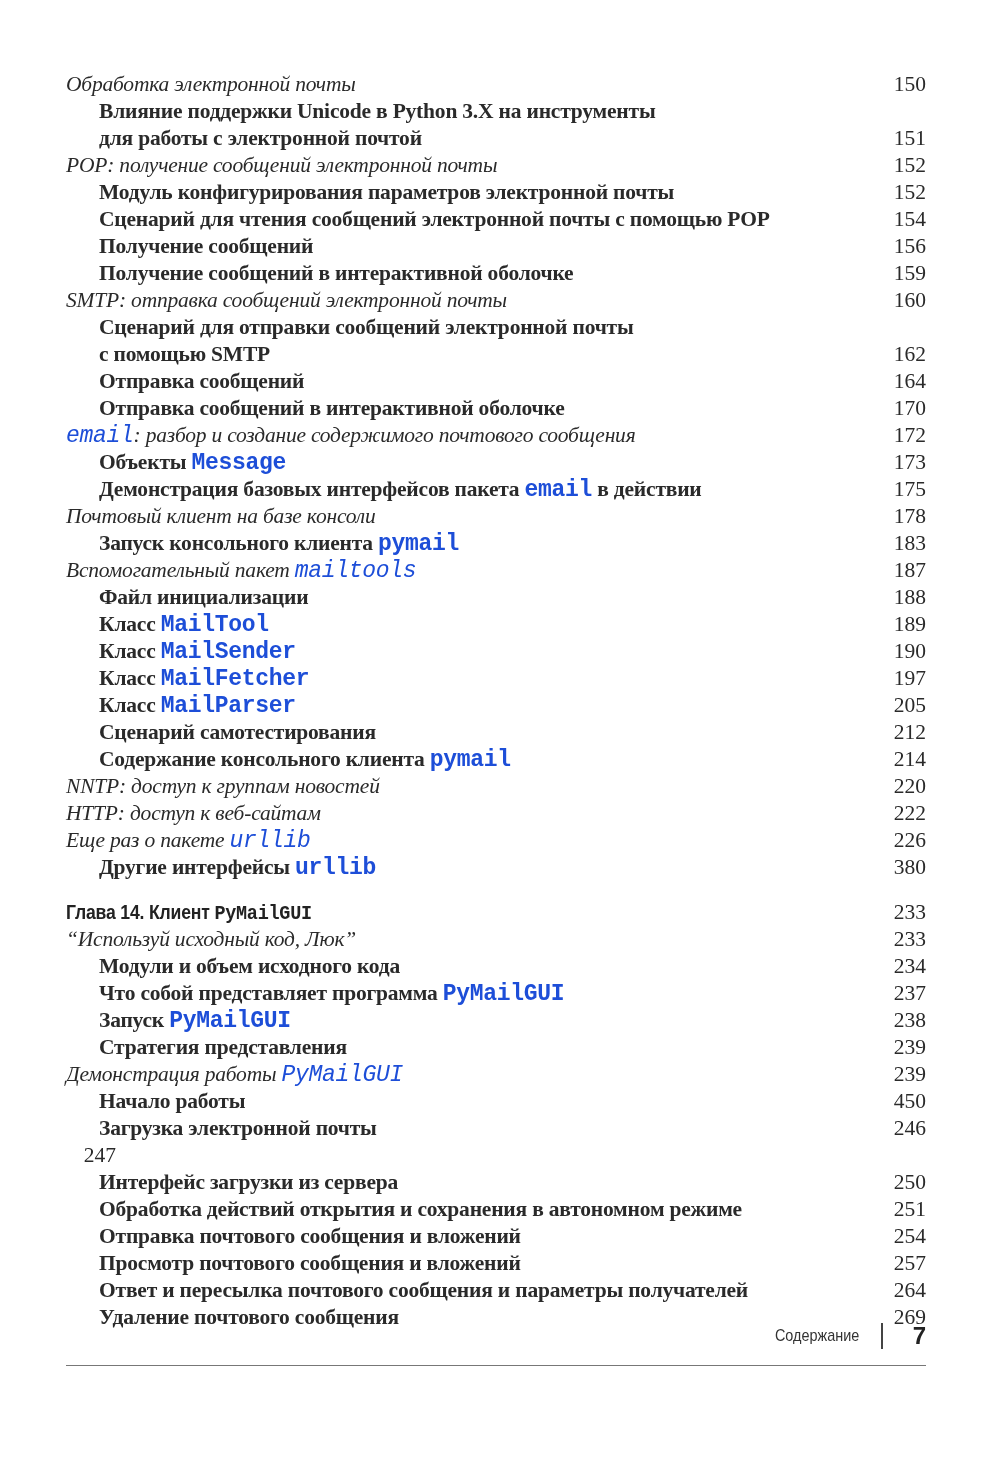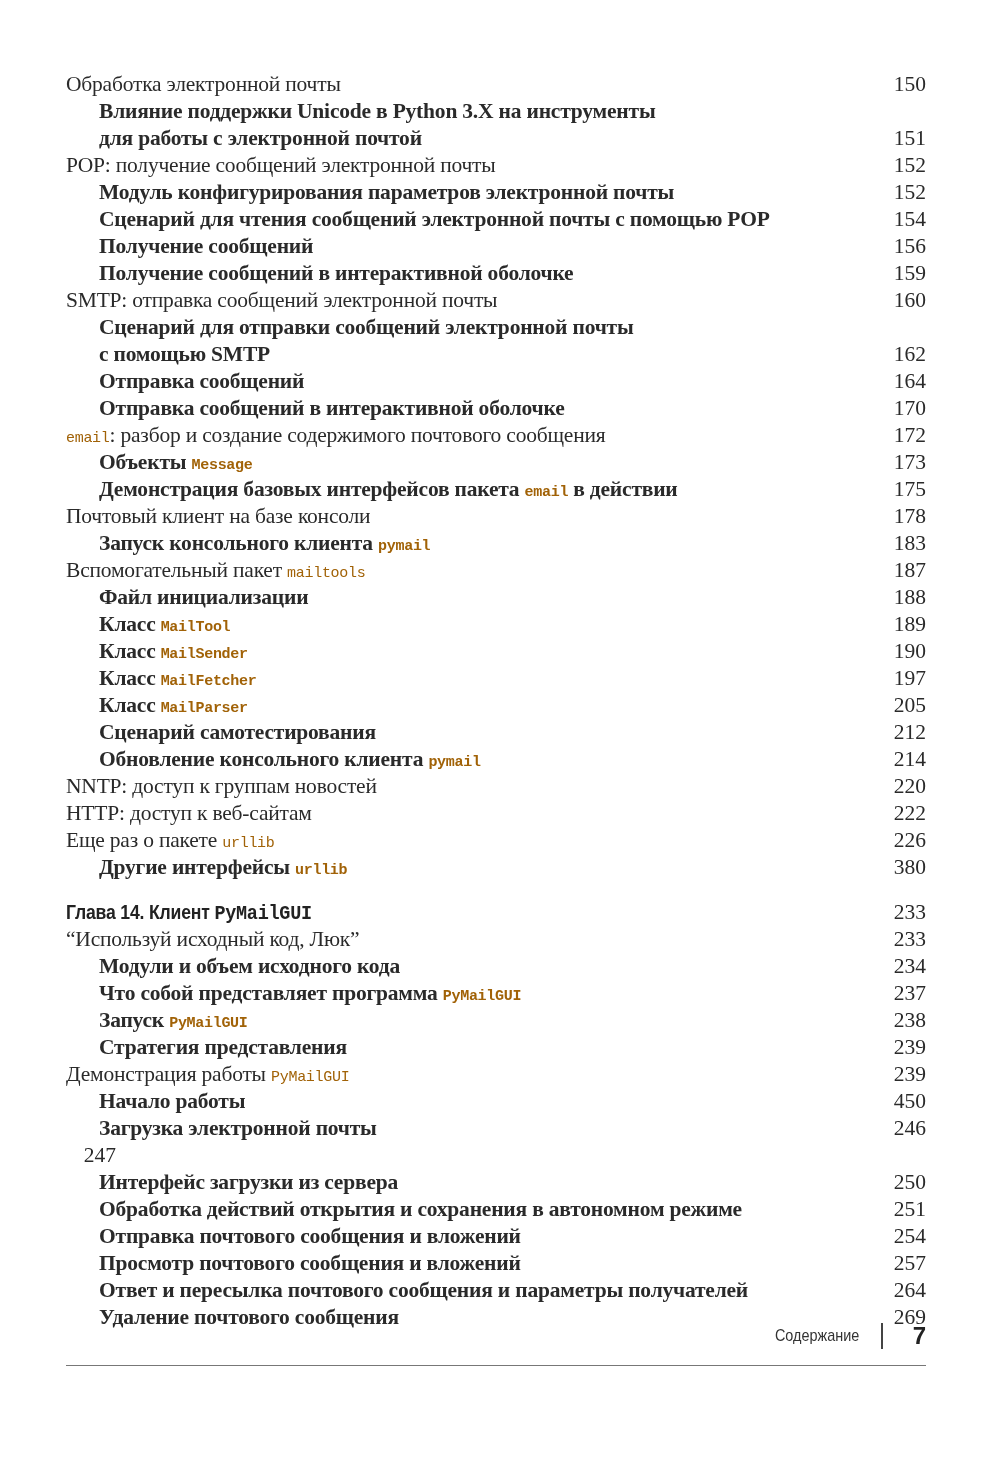--- a/index.html
+++ b/index.html
@@ -2,23 +2,23 @@
 <html><head>
 <meta charset="utf-8">
 <style>
   html, body { margin: 0; padding: 0; background: #ffffff; }
   body { width: 1000px; height: 1481px; position: relative; overflow: hidden; }
   .page { position: absolute; left: 66px; top: 71px; width: 860px; color: #2a2a2a; }
   .toc { font-family: "Liberation Serif", "DejaVu Serif", serif; font-size: 21.5px; }
   .row { display: flex; justify-content: space-between; align-items: baseline; height: 27px; line-height: 27px; }
   .row .t { white-space: nowrap; letter-spacing: -0.2px; }
   .row .p { width: 50px; text-align: right; flex: 0 0 auto; }
-  .lvl1 .t { padding-left: 0; }
+  .lvl1 .t { padding-left: 0; font-style: italic; }
   .lvl2 .t { padding-left: 33px; font-weight: bold; }
-  .code { font-family: "Liberation Mono", "DejaVu Sans Mono", monospace; font-size: 15px; color: #a16207; letter-spacing: -0.3px; }
+  .code { font-family: "Liberation Mono", "DejaVu Sans Mono", monospace; font-size: 23px; color: #1d4ed8; letter-spacing: -0.3px; }
   .chapter { margin-top: 18px; }
   .chapter .t { font-family: "Liberation Sans", "DejaVu Sans", sans-serif; font-weight: bold; font-size: 20px; color: #222; transform: scaleX(0.88); transform-origin: left center; display: inline-block; }
   .chapter .t .code { font-weight: bold; color: #222; font-size: 21px; }
   .footer-rule { position: absolute; left: 66px; top: 1365px; width: 860px; height: 1px; background: #777; }
   .footer { position: absolute; right: 74px; top: 1322px; display: flex; align-items: center; font-family: "Liberation Sans", "DejaVu Sans", sans-serif; color: #333; }
   .footer .label { font-size: 17px; transform: scaleX(0.85); transform-origin: right center; display: inline-block; }
   .footer .sep { width: 1.5px; height: 26px; background: #444; margin: 0 30px 0 22px; }
   .footer .num { font-size: 24px; font-weight: bold; color: #222; }
 </style>
 </head>
@@ -120,21 +120,21 @@
       </div>
       <div class="row lvl2">
         <span class="t"><span>Класс </span><span class="code">MailParser</span></span>
         <span class="p">205</span>
       </div>
       <div class="row lvl2">
         <span class="t"><span>Сценарий самотестирования</span></span>
         <span class="p">212</span>
       </div>
       <div class="row lvl2">
-        <span class="t"><span>Обновление консольного клиента </span><span class="code">pymail</span></span>
+        <span class="t"><span>Содержание консольного клиента </span><span class="code">pymail</span></span>
         <span class="p">214</span>
       </div>
       <div class="row lvl1">
         <span class="t"><span>NNTP: доступ к группам новостей</span></span>
         <span class="p">220</span>
       </div>
       <div class="row lvl1">
         <span class="t"><span>HTTP: доступ к веб-сайтам</span></span>
         <span class="p">222</span>
       </div>

